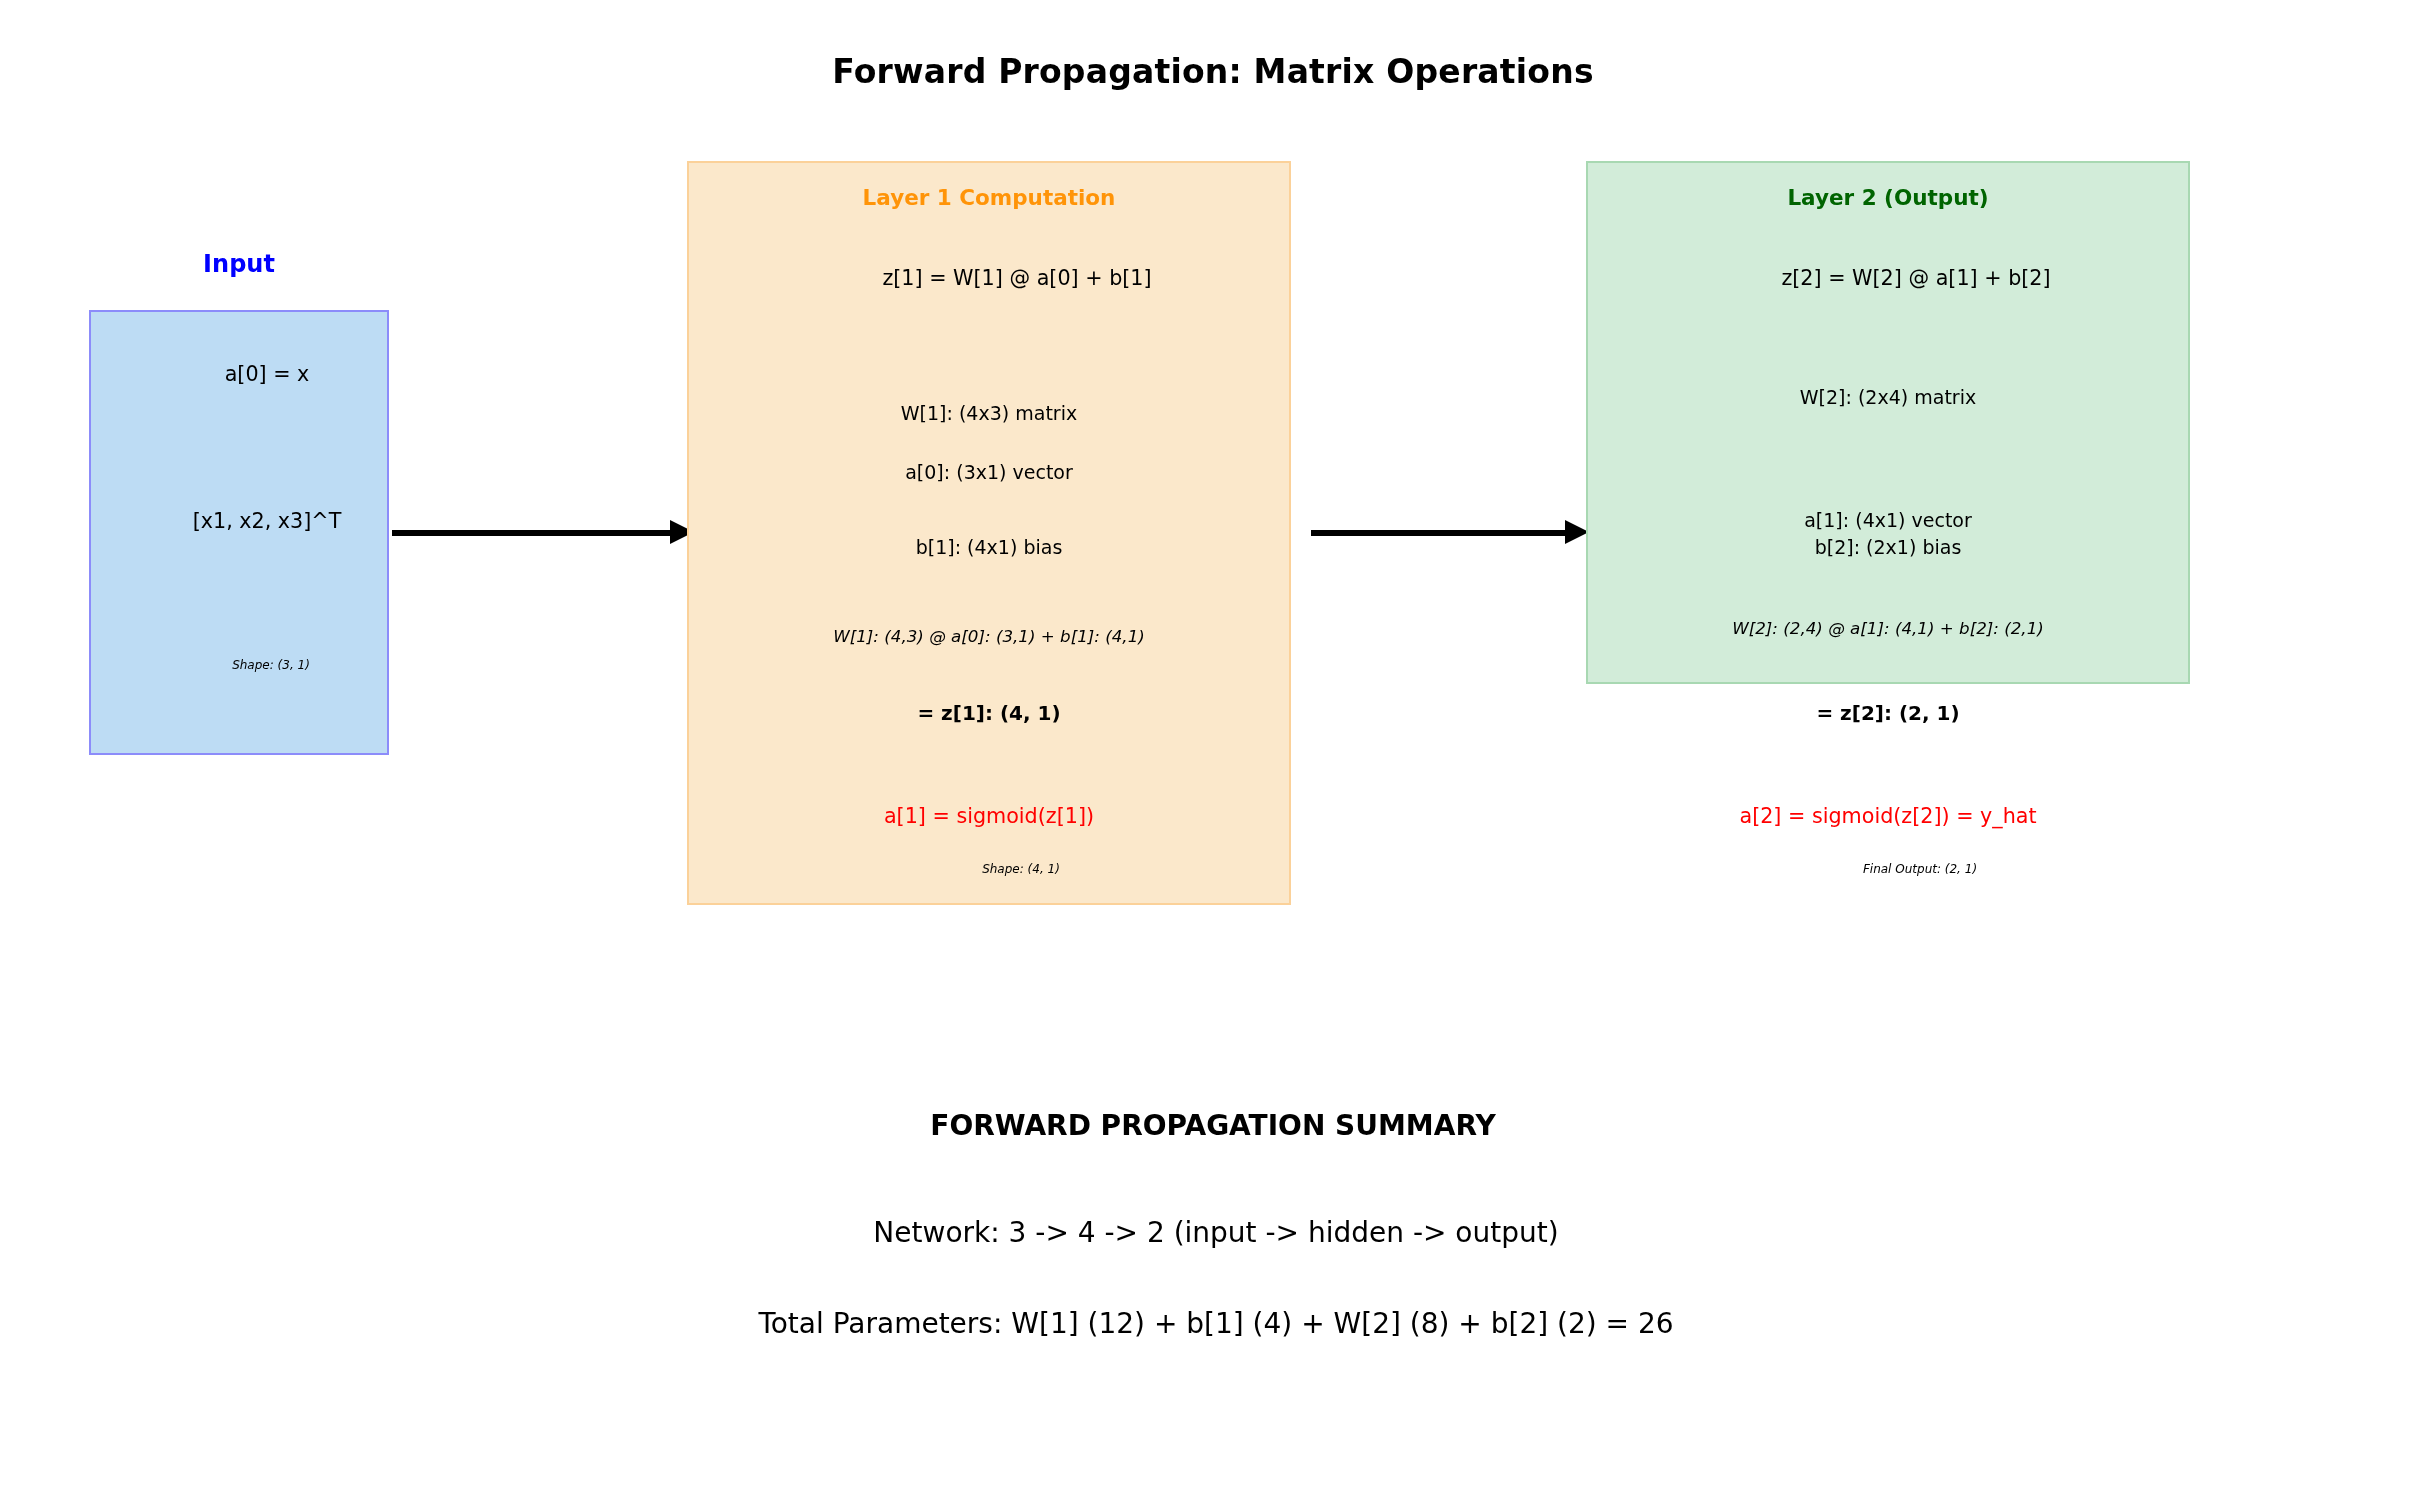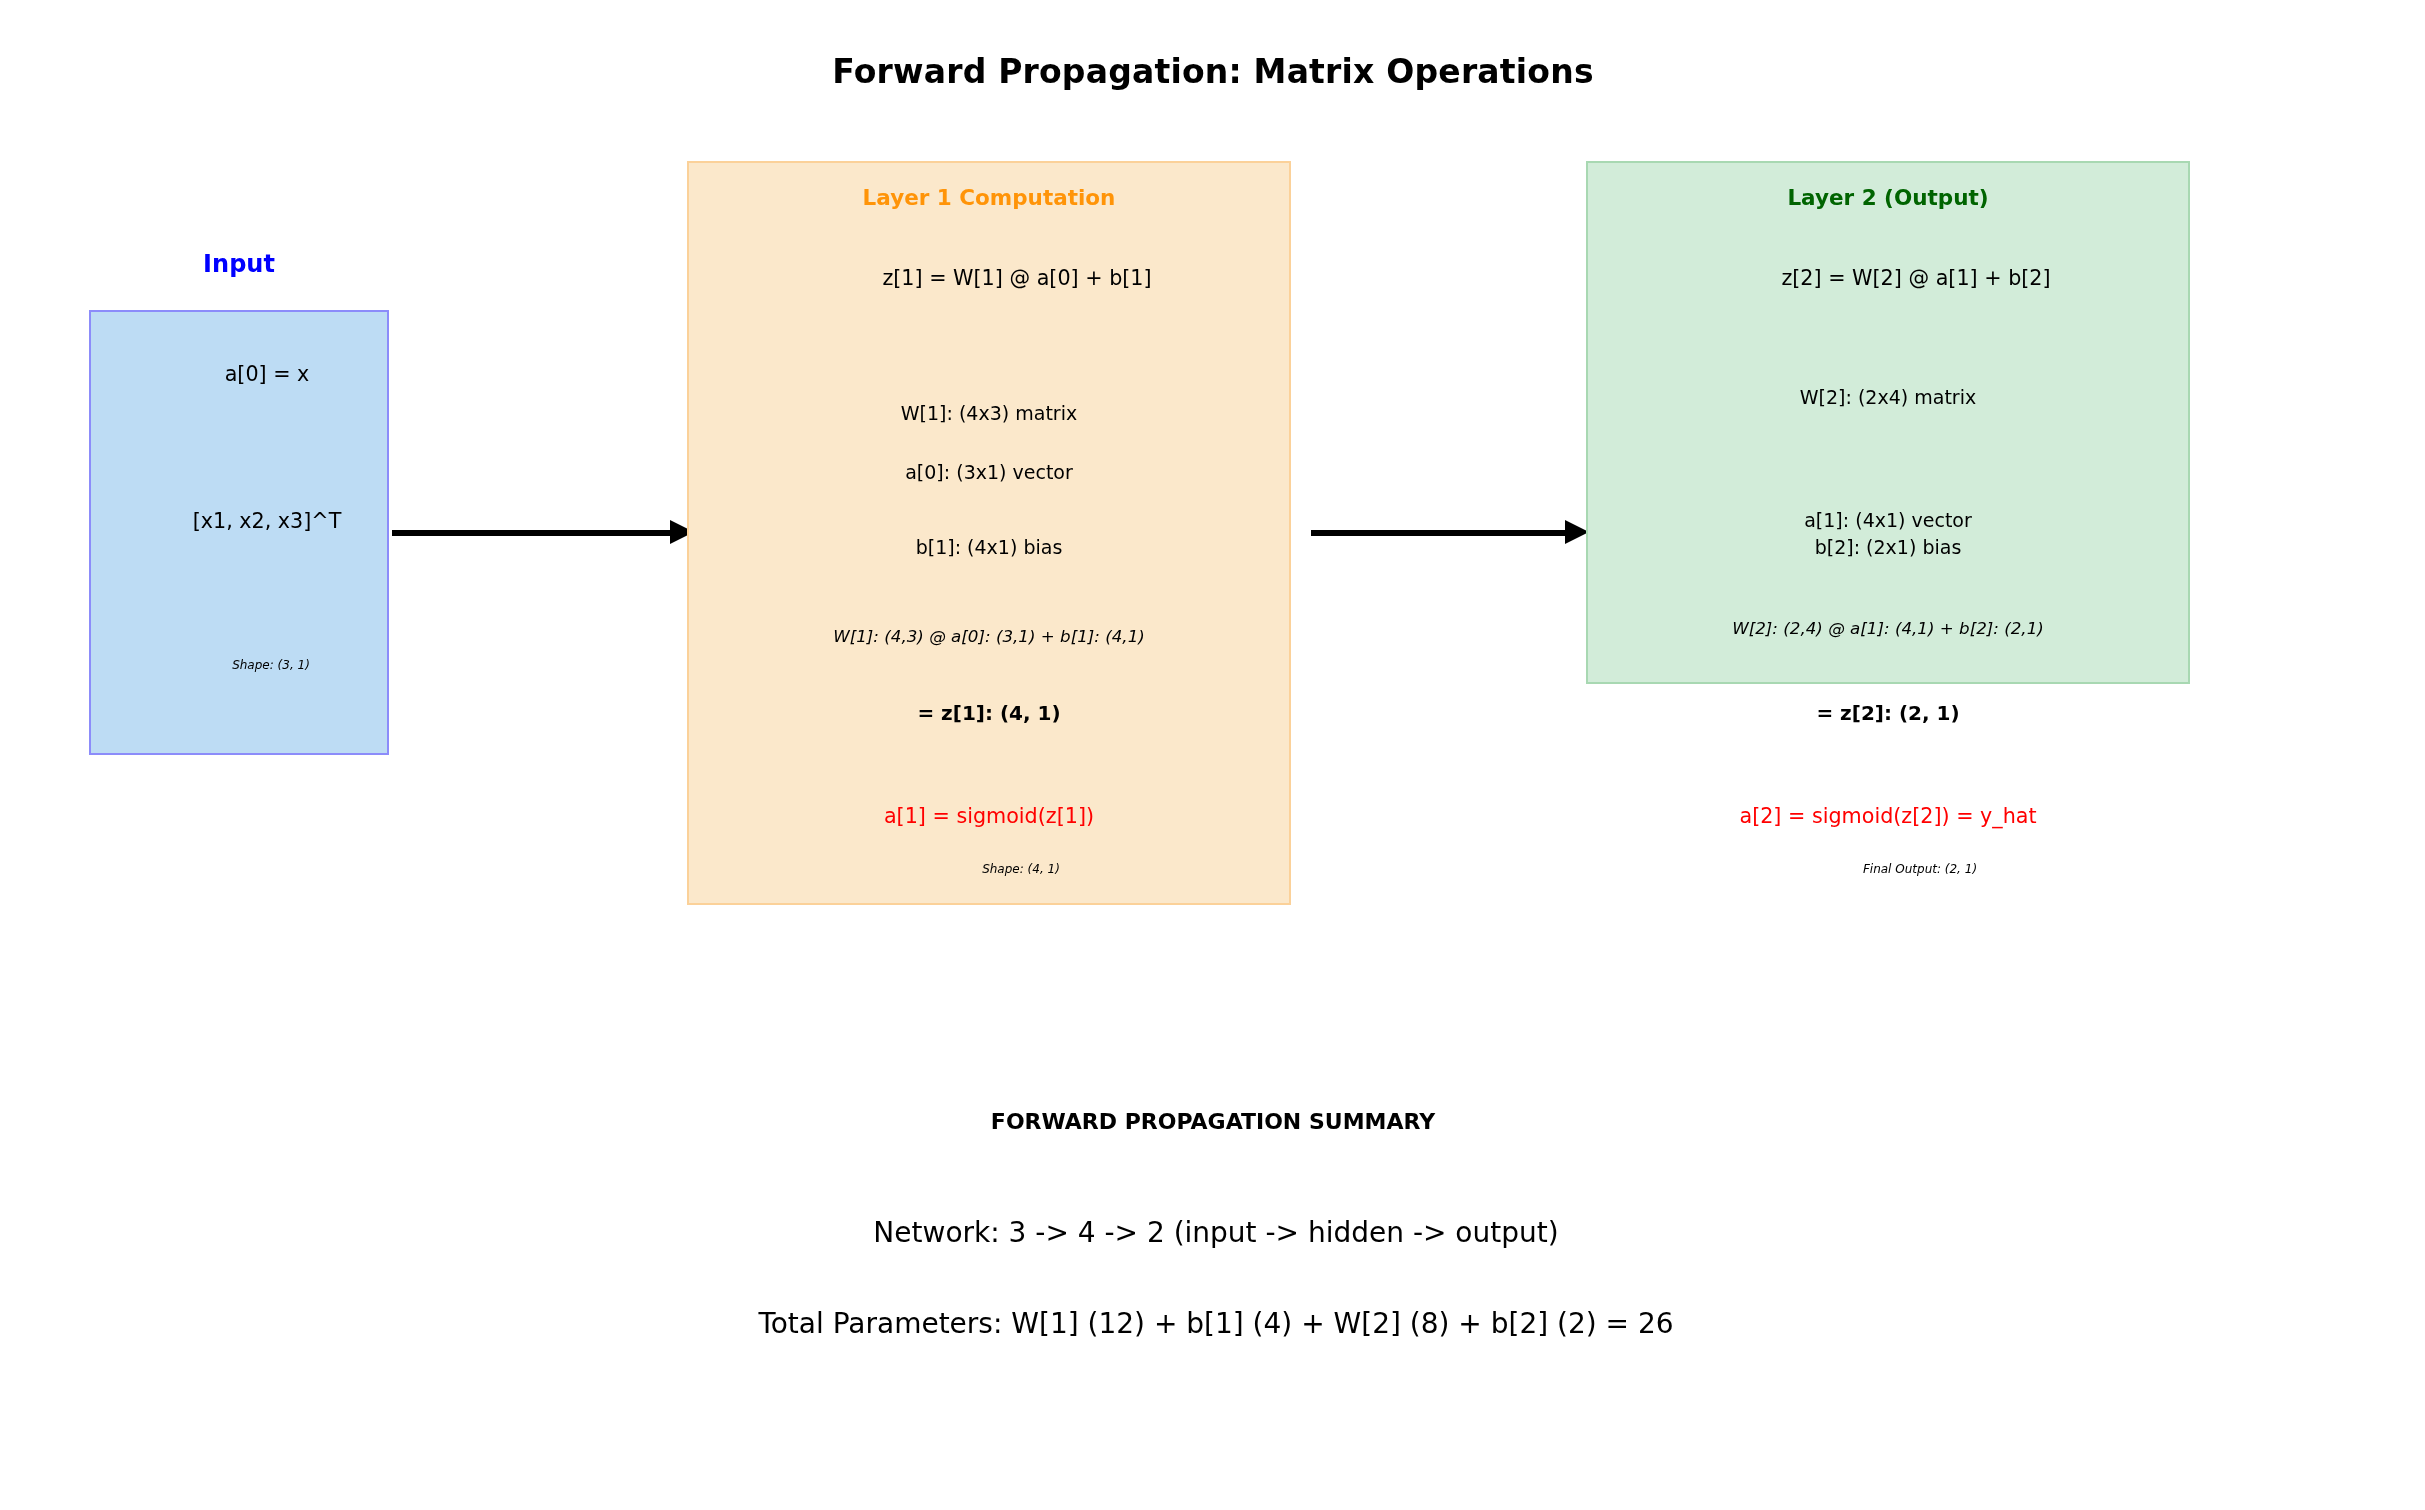--- a/index.html
+++ b/index.html
@@ -115,21 +115,21 @@
     border-bottom: 12.7px solid transparent;
     border-left: 24px solid #000000;
   }
 
   
   #summary-title {
     left: 0;
     top: 1109px;
     width: 2426px;
     text-align: center;
-    font-size: 22px;
+    font-size: 28px;
     font-weight: bold;
     color: #000000;
   }
   .summary-line {
     left: 3px;
     width: 2426px;
     text-align: center;
     font-size: 28px;
     color: #000000;
   }

